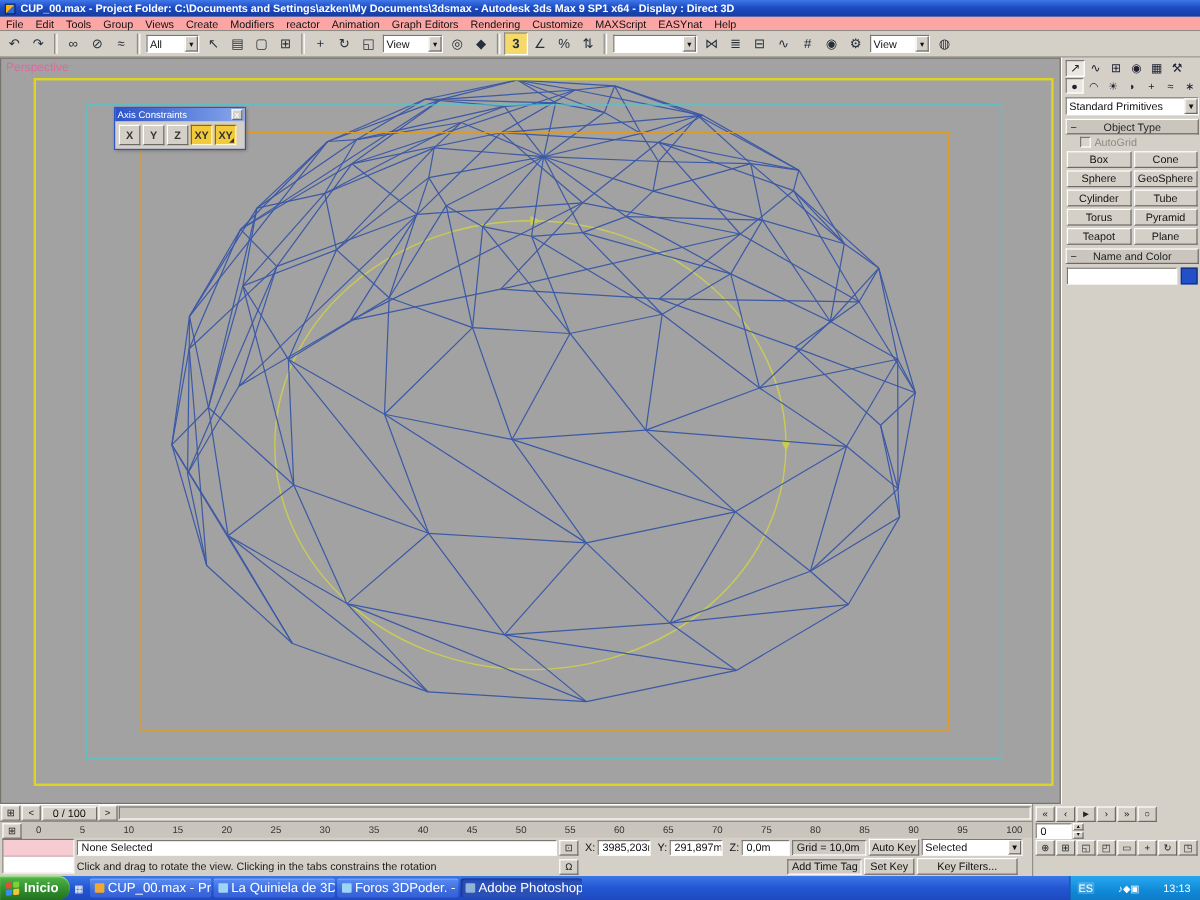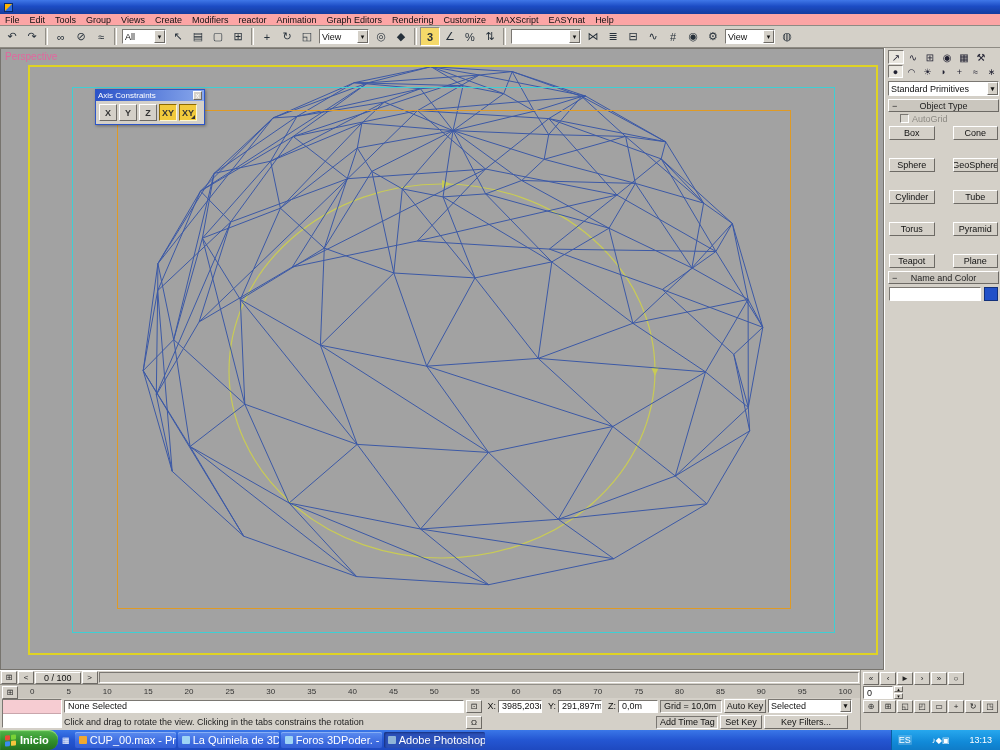--- a/index.html
+++ b/index.html
@@ -50,21 +50,21 @@
   .cp-tab{width:16px;height:14px;display:flex;align-items:center;justify-content:center;font-size:10px;color:#223}
   .cp-cat{width:15px;height:13px;display:flex;align-items:center;justify-content:center;font-size:9px;color:#223}
   .cp-tab.active,.cp-cat.active{background:#e9e6df;border:1px solid;border-color:#7a7772 #fff #fff #7a7772}
   .cp-combo{height:15px;margin:3px 0 2px;border:1px solid;border-color:#7a7772 #fff #fff #7a7772;background:#fff;display:flex;align-items:center}
   .cp-combo em{flex:1;font-style:normal;padding:0 2px;white-space:nowrap;overflow:hidden}
   .cp-combo b{width:11px;height:13px;background:#d4d0c8;border:1px solid;border-color:#fff #6d6a65 #6d6a65 #fff;font-size:7px;display:flex;align-items:center;justify-content:center}
   .cp-rollout{position:relative;height:13px;margin:3px 0 1px;background:#cac6be;border:1px solid;border-color:#fff #6d6a65 #6d6a65 #fff;display:flex;align-items:center;justify-content:center;color:#222}
   .cp-rollout i{position:absolute;left:3px;font-style:normal}
   .cp-check{display:flex;align-items:flex-start;gap:3px;color:#8d8a84;padding:1px 0 2px 12px}
   .cp-check b{width:9px;height:9px;background:#d8d5ce;border:1px solid;border-color:#7a7772 #fff #fff #7a7772}
-  .cp-grid{display:grid;grid-template-columns:1fr 1fr;gap:18px;padding:0 1px}
+  .cp-grid{display:grid;grid-template-columns:1fr 1fr;gap:2px;padding:0 1px}
   .cp-btn{height:14px;display:flex;align-items:center;justify-content:center;background:#d4d0c8;border:1px solid;border-color:#fff #6d6a65 #6d6a65 #fff;font-size:9px;white-space:nowrap;overflow:hidden}
   .cp-name{display:flex;gap:3px;padding:2px 1px}
   .cp-input{flex:1;height:14px;background:#fff;border:1px solid;border-color:#7a7772 #fff #fff #7a7772}
   .cp-swatch{width:14px;height:14px;border:1px solid #12307a}
 
   
   .bottom{display:flex;height:60px;background:#d4d0c8}
   .bl{position:relative;width:860px}
   .trackrow{height:14px;display:flex;align-items:center;gap:1px;padding:0 1px;border-top:1px solid #fff}
   .sm-btn{width:16px;height:13px;flex:0 0 auto;display:flex;align-items:center;justify-content:center;font-size:8px;background:#d4d0c8;border:1px solid;border-color:#fff #6d6a65 #6d6a65 #fff;color:#222}
@@ -110,20 +110,21 @@
   .tray-es{width:14px;text-align:center;background:rgba(255,255,255,.18);border-radius:1px}
   .tray-ic{font-size:8px}
 </style>
 </head>
 <body>
 
 <div class="screen">
 
   <div class="titlebar">
     <span class="app-icon"></span>
+    <span>CUP_00.max     - Project Folder: C:\Documents and Settings\azken\My Documents\3dsmax     - Autodesk 3ds Max 9 SP1  x64     - Display : Direct 3D</span>
   </div>
 
   <div class="menubar">
       <span class="menu-item">File</span>
       <span class="menu-item">Edit</span>
       <span class="menu-item">Tools</span>
       <span class="menu-item">Group</span>
       <span class="menu-item">Views</span>
       <span class="menu-item">Create</span>
       <span class="menu-item">Modifiers</span>

